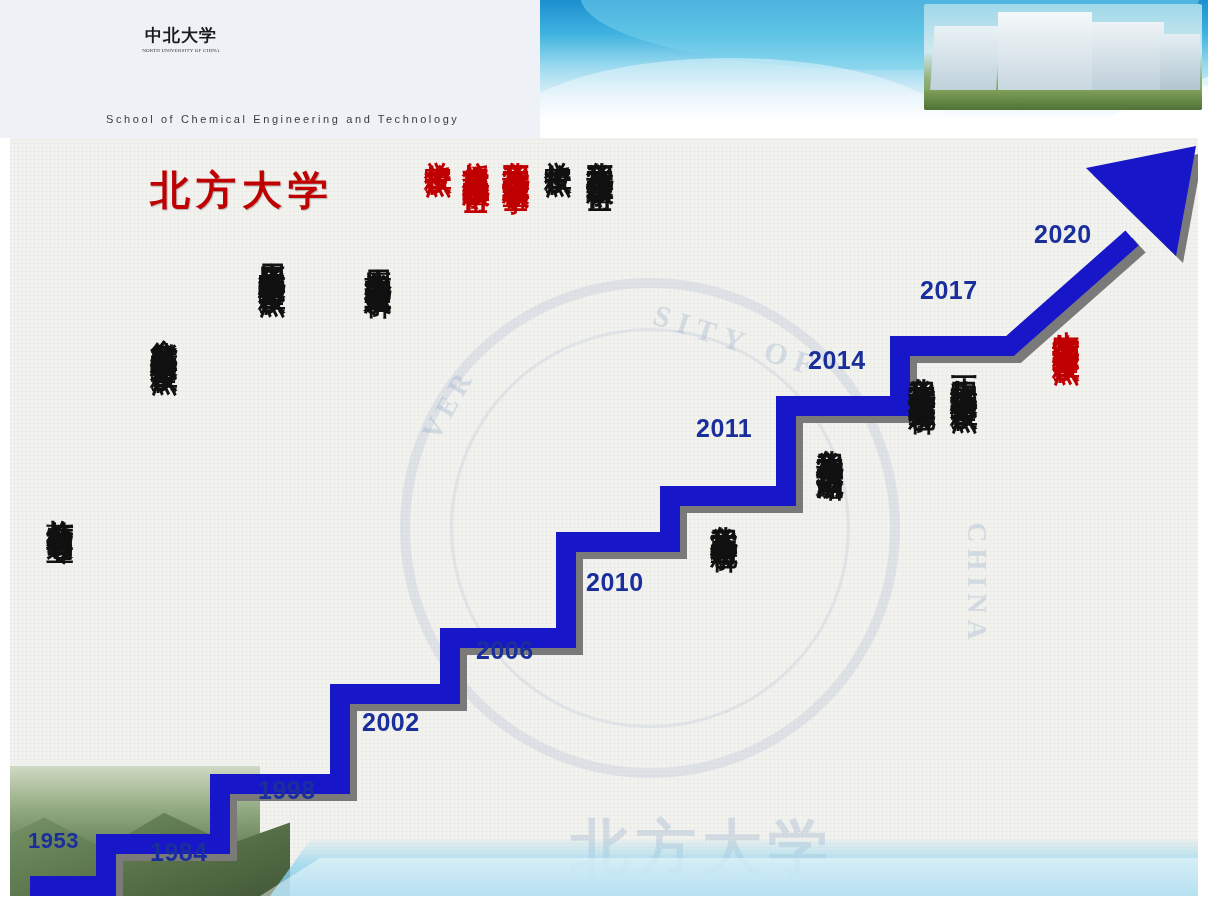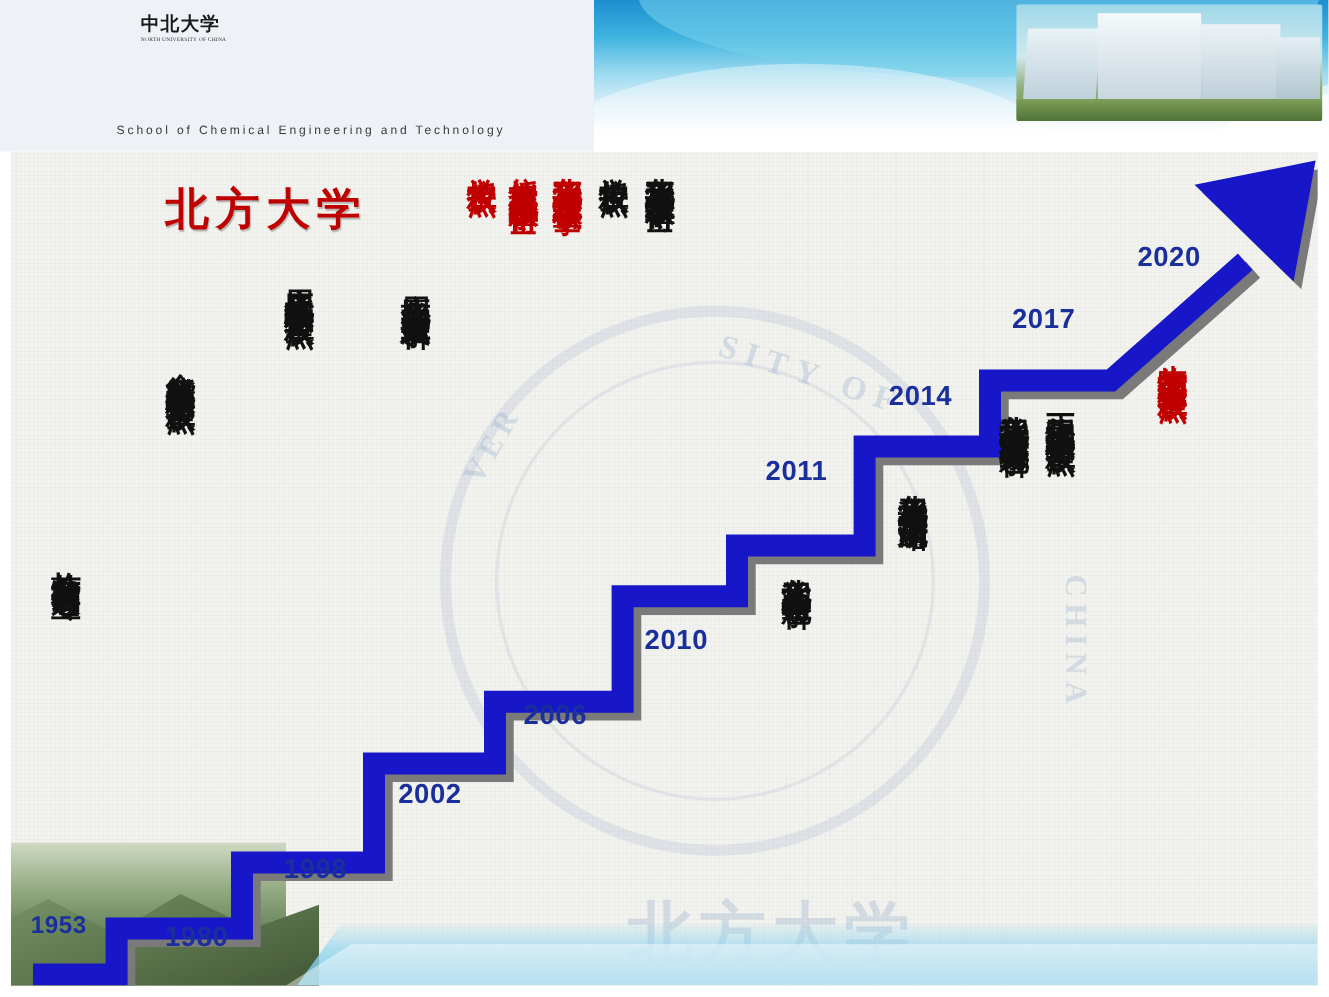--- a/index.html
+++ b/index.html
@@ -113,23 +113,24 @@
     text-align: center;
     color: #2b4f9c;
     font-size: 7px;
     letter-spacing: 1px;
   }
   .logo .toptext { top: 10px; }
   .logo .bottomtext { bottom: 8px; font-size: 5.5px; }
 
   .univ-mark {
     position: absolute;
-    left: 128px; top: 10px;
+    left: 128px; top: 24px;
     width: 106px; height: 30px;
     color: #111;
+    text-align: center;
   }
   .univ-mark .cn {
     font-size: 17px;
     font-weight: bold;
     letter-spacing: 1px;
     font-family: "Liberation Serif", serif;
     color: #1a1a1a;
   }
   .univ-mark .en {
     font-size: 5px;
@@ -322,21 +323,21 @@
         <polygon points="1076,30 1186,8 1166,118" fill="#7a7a7a" transform="translate(7,7)"></polygon>
 
         <polyline points="20,748 96,748 96,706 210,706 210,646 330,646 330,556 440,556 440,500 556,500 556,404 660,404 660,358 776,358 776,268 890,268 890,208 1000,208 1122,100" fill="none" stroke="#1717c9" stroke-width="20" stroke-linejoin="miter"></polyline>
         <polygon points="1076,30 1186,8 1166,118" fill="#1717c9"></polygon>
       </g>
     </svg>
 
     <div class="title">北方大学</div>
 
     <div class="year year-small" style="left:18px; top:690px;">1953</div>
-    <div class="year" style="left:140px; top:700px;">1980</div>
+    <div class="year" style="left:140px; top:700px;">1984</div>
     <div class="year" style="left:248px; top:638px;">1998</div>
     <div class="year" style="left:352px; top:570px;">2002</div>
     <div class="year" style="left:466px; top:498px;">2006</div>
     <div class="year" style="left:576px; top:430px;">2010</div>
     <div class="year" style="left:686px; top:276px;">2011</div>
     <div class="year" style="left:798px; top:208px;">2014</div>
     <div class="year" style="left:910px; top:138px;">2017</div>
     <div class="year" style="left:1024px; top:82px;">2020</div>
 
     <div class="vtext vt-black" style="left:36px; top:360px; font-size:27px;">炸药与发射药制造专业</div>

